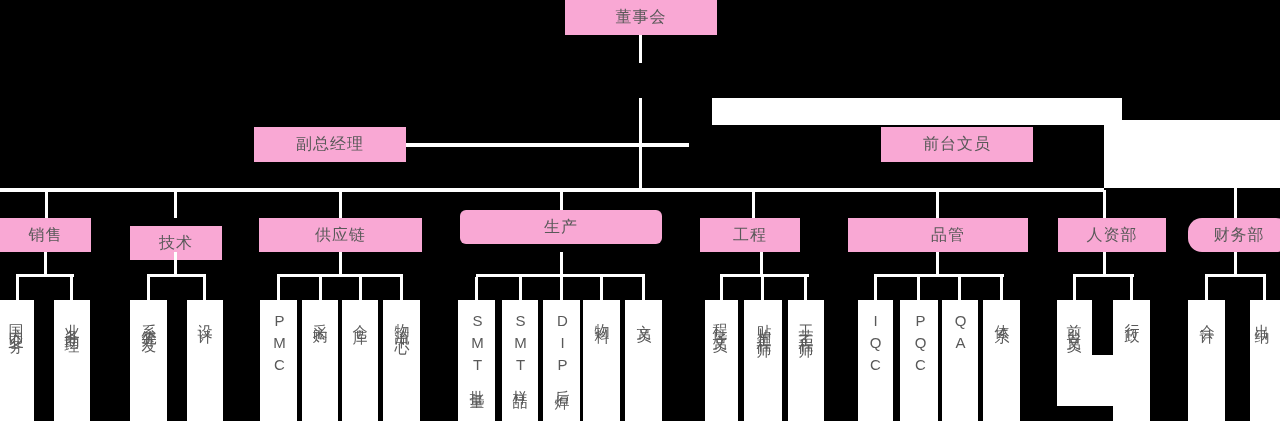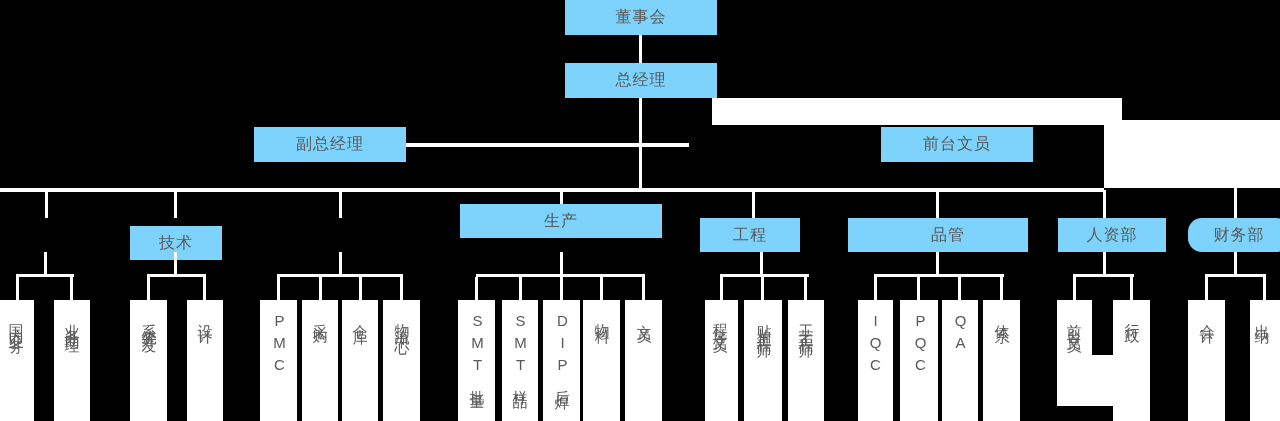--- a/index.html
+++ b/index.html
@@ -1,41 +1,40 @@
 <!DOCTYPE html>
 <html><head>
 <meta charset="utf-8">
 <style>
   html,body{margin:0;padding:0;background:#000;}
   #stage{
     position:relative;width:1280px;height:421px;background:#000;overflow:hidden;
     font-family:"Liberation Sans","DejaVu Sans",sans-serif;
   }
   .box{
-    position:absolute;background:#7dd3fc;color:#595959;
+    position:absolute;background:#f9a8d4;color:#595959;
     display:flex;align-items:center;justify-content:center;
     font-size:16px;letter-spacing:1px;overflow:hidden;box-sizing:border-box;
   }
   .vbox{
     position:absolute;background:#fff;color:#595959;
     writing-mode:vertical-rl;text-orientation:upright;
     font-size:15px;letter-spacing:5px;line-height:35px;
     padding-top:12px;overflow:hidden;box-sizing:border-box;text-align:left;
   }
   .line{position:absolute;background:#fff;}
   .artifact{position:absolute;background:#fff;}
 </style>
 </head>
 <body>
 
 <div id="stage">
 
   <div class="box" style="left:565px;top:0;width:152px;height:35px;">董事会</div>
   <div class="line" style="left:639px;top:35px;width:3px;height:28px;"></div>
-  <div class="box" style="left:565px;top:63px;width:152px;height:35px;">总经理</div>
 
   <div class="line" style="left:639px;top:98px;width:3px;height:92px;"></div>
 
   <div class="artifact" style="left:712px;top:98px;width:410px;height:27px;"></div>
   <div class="artifact" style="left:1104px;top:120px;width:176px;height:68px;"></div>
 
   <div class="line" style="left:397px;top:143px;width:292px;height:4px;"></div>
   <div class="box" style="left:254px;top:127px;width:152px;height:35px;">副总经理</div>
   <div class="box" style="left:881px;top:127px;width:152px;height:35px;">前台文员</div>
 
@@ -43,22 +42,24 @@
 
   <div class="line" style="left:45px;top:192px;width:3px;height:26px;"></div>
   <div class="line" style="left:174px;top:192px;width:3px;height:26px;"></div>
   <div class="line" style="left:339px;top:192px;width:3px;height:26px;"></div>
   <div class="line" style="left:560px;top:192px;width:3px;height:26px;"></div>
   <div class="line" style="left:752px;top:192px;width:3px;height:26px;"></div>
   <div class="line" style="left:936px;top:192px;width:3px;height:26px;"></div>
   <div class="line" style="left:1103px;top:190px;width:3px;height:28px;"></div>
   <div class="line" style="left:1234px;top:188px;width:3px;height:30px;"></div>
 
+  <div class="box" style="left:0;top:218px;width:91px;height:34px;">销售</div>
   <div class="box" style="left:130px;top:226px;width:92px;height:34px;">技术</div>
-  <div class="box" style="left:460px;top:204px;width:202px;height:34px;">生产</div>
+  <div class="box" style="left:259px;top:218px;width:163px;height:34px;">供应链</div>
+  <div class="box" style="left:460px;top:210px;width:202px;height:34px;border-radius:6px;">生产</div>
   <div class="box" style="left:700px;top:218px;width:100px;height:34px;">工程</div>
   <div class="box" style="left:848px;top:218px;width:180px;height:34px;padding-left:20px;">品管</div>
   <div class="box" style="left:1058px;top:218px;width:108px;height:34px;">人资部</div>
   <div class="box" style="left:1188px;top:218px;width:102px;height:34px;border-radius:14px;">财务部</div>
 
   <div class="line" style="left:44px;top:252px;width:3px;height:22px;"></div>
   <div class="line" style="left:16px;top:274px;width:58px;height:3px;"></div>
   <div class="line" style="left:16px;top:277px;width:3px;height:23px;"></div>
   <div class="line" style="left:70px;top:277px;width:3px;height:23px;"></div>
   <div class="vbox" style="left:0;top:300px;width:34px;height:121px;">国内业务</div>

